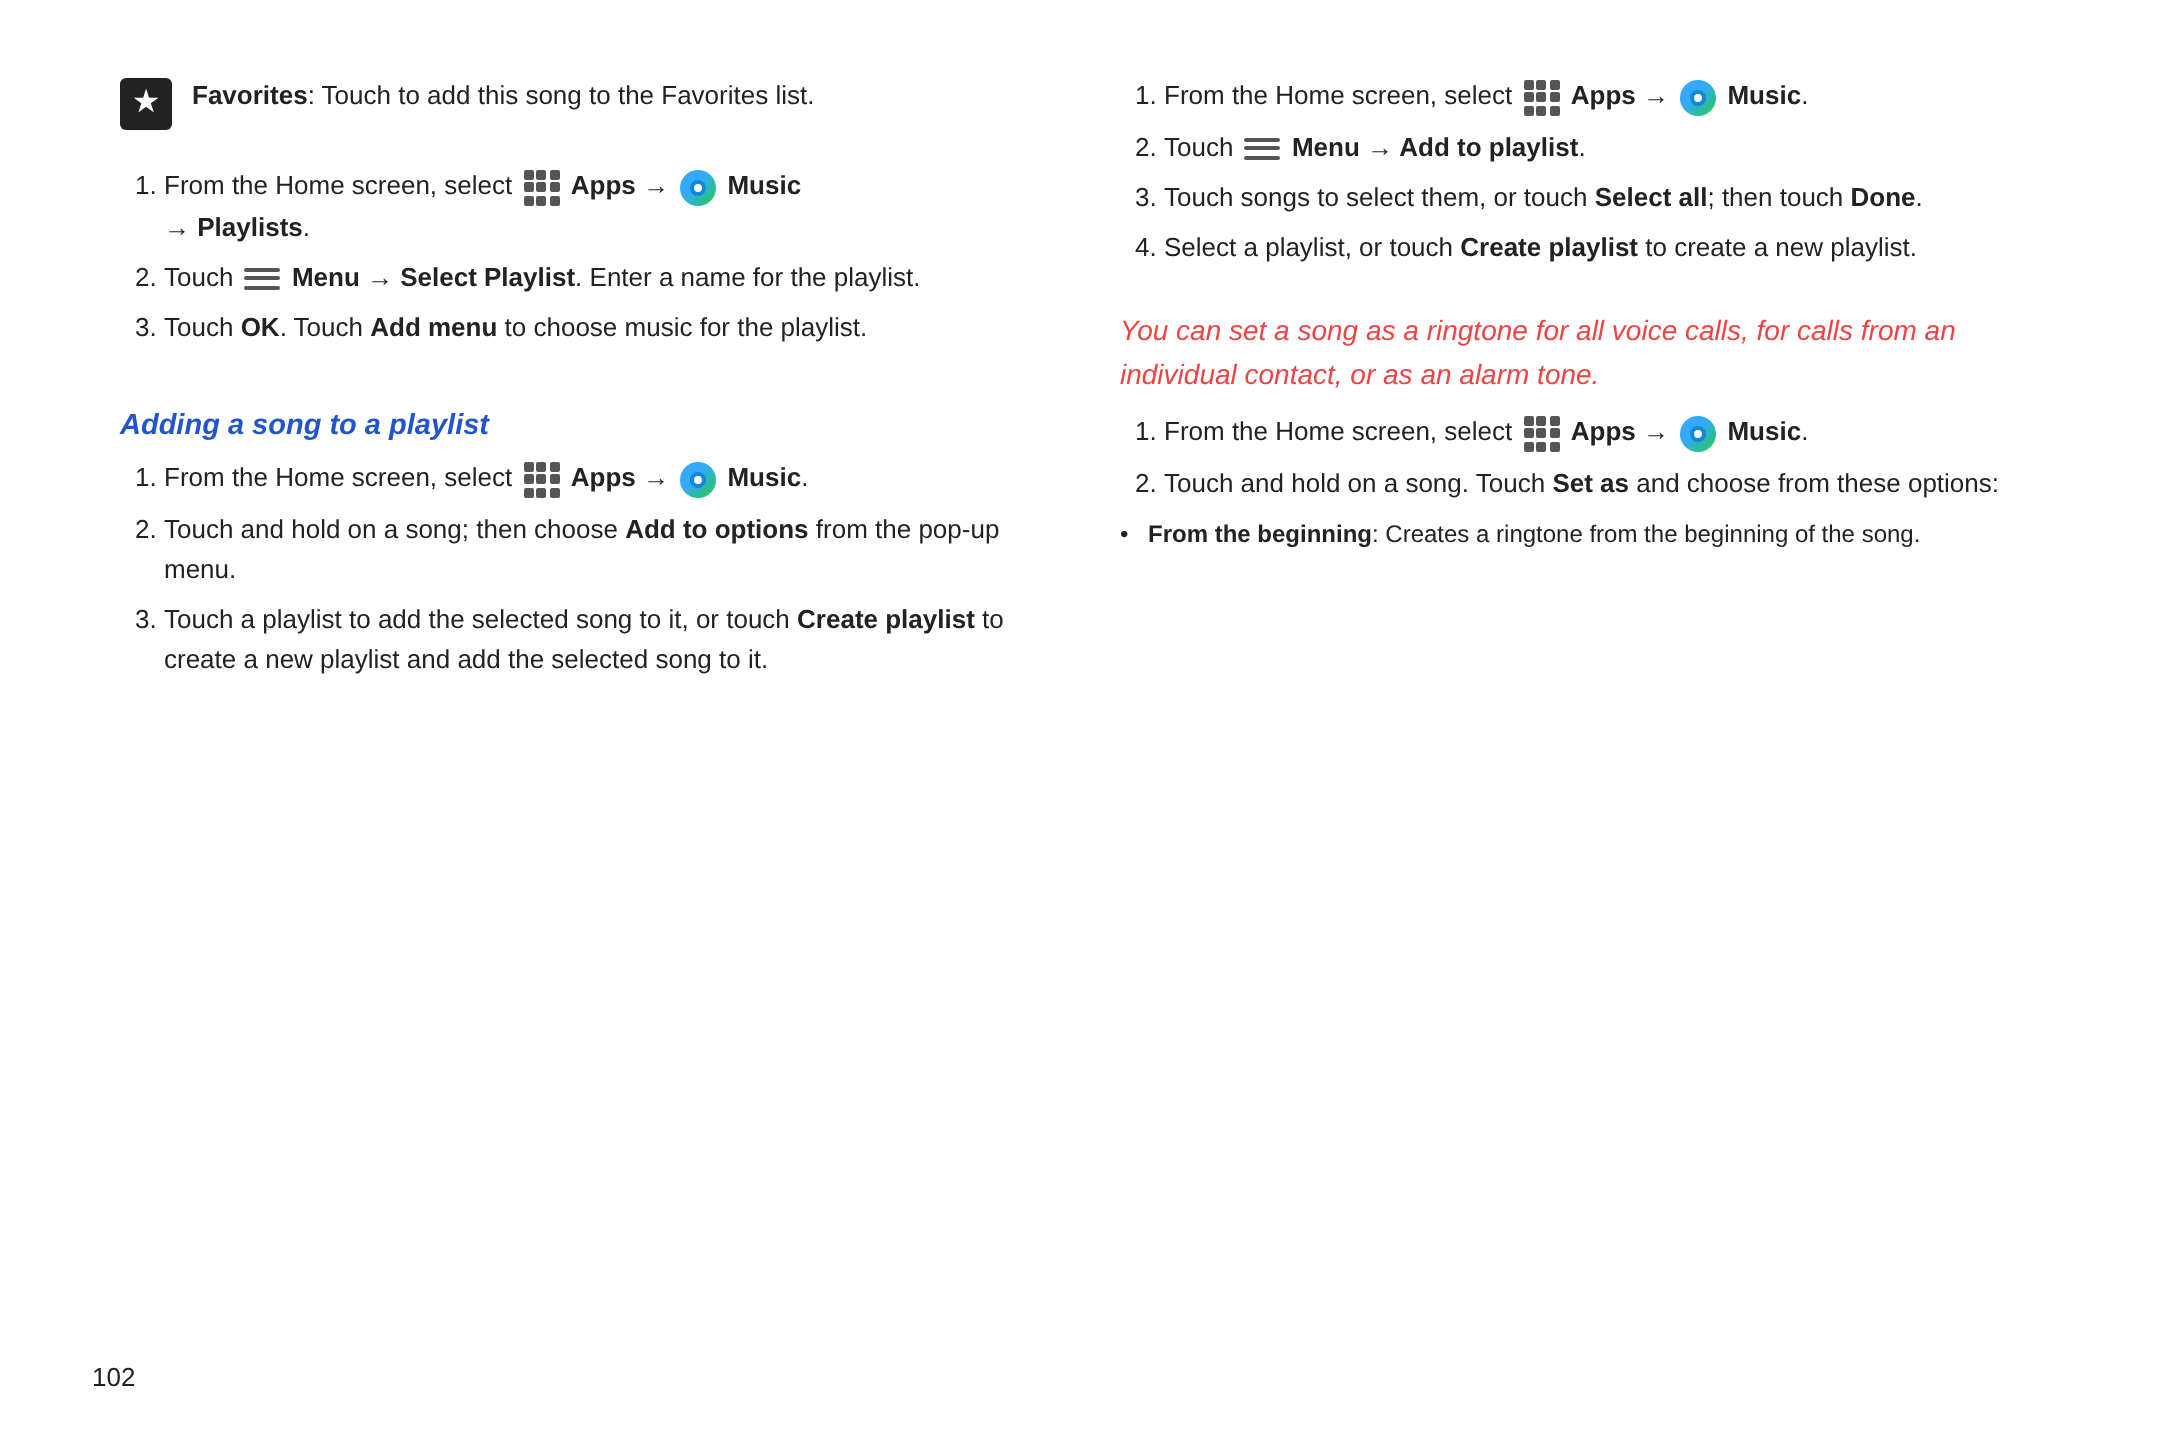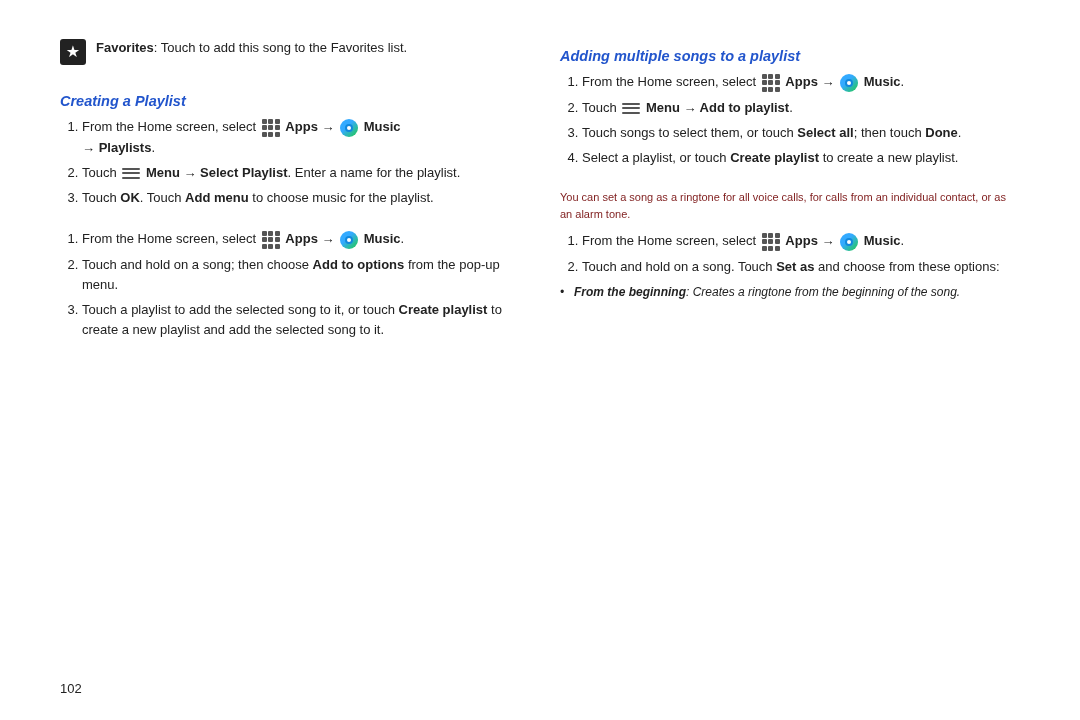--- a/index.html
+++ b/index.html
@@ -83,21 +83,20 @@
     ol li {
       font-size: 13px;
       line-height: 1.55;
       margin-bottom: 5px;
       color: #222;
     }
     ul.bullet-list {
       list-style: none;
       padding-left: 0;
       margin: 6px 0 0 0;
-      font-style: italic;
     }
     ul.bullet-list li {
       font-size: 12px;
       line-height: 1.5;
       color: #222;
       padding-left: 14px;
       position: relative;
       margin-bottom: 6px;
     }
     ul.bullet-list li::before {
@@ -167,50 +166,50 @@
     .menu-line {
       width: 18px;
       height: 2px;
       background: #555;
       border-radius: 1px;
     }
     b { font-weight: bold; }
     .page-num {
       position: absolute;
       bottom: 24px;
-      left: 60px;
+      left: 46px;
       font-size: 13px;
       color: #222;
     }
     .intro-text {
-      font-size: 11px;
+      font-size: 14px;
       line-height: 1.55;
       margin-bottom: 8px;
-      color: #7f1d1d;
+      color: #ef4444;
+      font-style: italic;
     }
   </style>
 </head>
 <body>
 
 <div class="page">
   <div class="content-area">
 
     <div class="left-col">
 
       <div class="favorites-row">
         <div class="star-icon">
           <span>★</span>
         </div>
         <div class="favorites-text">
           <b>Favorites</b><span>: Touch to add this song to the Favorites list.</span>
         </div>
       </div>
 
       <div class="section">
-        <div class="section-title">Creating a Playlist</div>
         <ol>
           <li>
             From the Home screen, select
             <span class="apps-icon">
               <span class="apps-grid">
                 <span class="apps-grid-dot"></span>
                   <span class="apps-grid-dot"></span>
                   <span class="apps-grid-dot"></span>
                 <span class="apps-grid-dot"></span>
                   <span class="apps-grid-dot"></span>
@@ -234,20 +233,21 @@
                 <span class="menu-line"></span>
               </span> <b>Menu → Select Playlist</b>. Enter a name for the playlist.
           </li>
           <li>
             Touch <b>OK</b>. Touch <b>Add menu</b> to choose music for the playlist.
           </li>
         </ol>
       </div>
 
       <div class="section">
+        <div class="section-title">Adding a song to a playlist</div>
         <ol>
           <li>
             From the Home screen, select
             <span class="apps-icon">
               <span class="apps-grid">
                 <span class="apps-grid-dot"></span>
                   <span class="apps-grid-dot"></span>
                   <span class="apps-grid-dot"></span>
                 <span class="apps-grid-dot"></span>
                   <span class="apps-grid-dot"></span>
@@ -270,21 +270,20 @@
             Touch a playlist to add the selected song to it, or touch <b>Create playlist</b> to create a new playlist and add the selected song to it.
           </li>
         </ol>
       </div>
 
     </div>
 
     <div class="right-col">
 
       <div class="section">
-        <div class="section-title">Adding multiple songs to a playlist</div>
         <ol>
           <li>
             From the Home screen, select
             <span class="apps-icon">
               <span class="apps-grid">
                 <span class="apps-grid-dot"></span>
                   <span class="apps-grid-dot"></span>
                   <span class="apps-grid-dot"></span>
                 <span class="apps-grid-dot"></span>
                   <span class="apps-grid-dot"></span>

